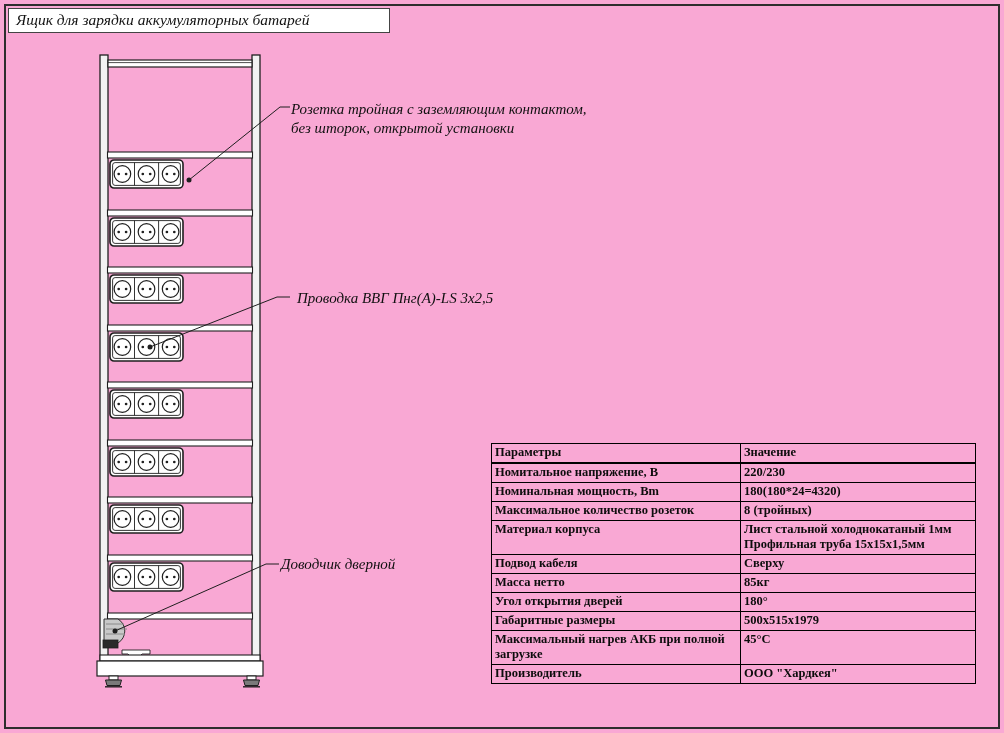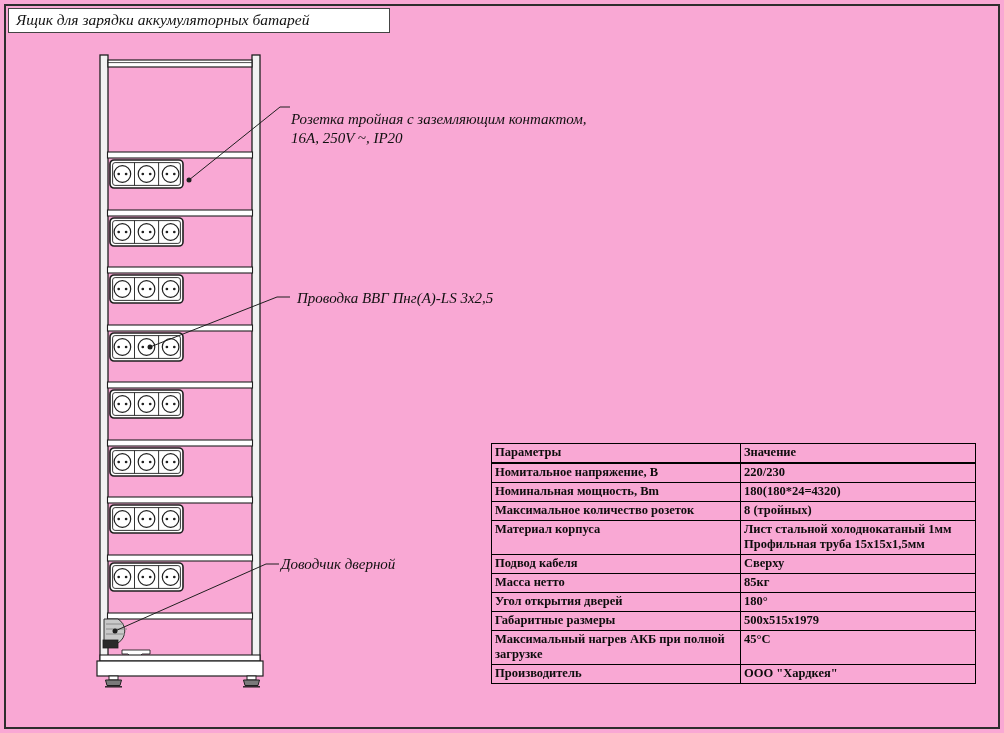--- a/index.html
+++ b/index.html
@@ -15,21 +15,21 @@
   .title-box{
     position:absolute;left:8px;top:8px;width:382px;height:25px;
     border:1px solid #444;box-sizing:border-box;background:#fff;
     font-style:italic;font-size:15.5px;line-height:22px;padding-left:7px;
     white-space:nowrap;
   }
   .ann{
     position:absolute;font-style:italic;font-size:15px;line-height:19px;
     color:#101010;white-space:nowrap;
   }
-  .ann1{left:291px;top:110px;}
+  .ann1{left:291px;top:100px;}
   .ann2{left:297px;top:289px;}
   .ann3{left:281px;top:555px;text-align:right;}
   table.spec{
     position:absolute;left:491px;top:443px;width:484px;
     border-collapse:collapse;table-layout:fixed;
     font-size:12.5px;font-weight:700;line-height:15px;color:#0d0d0d;
   }
   table.spec td,table.spec th{
     border:1px solid #000;padding:1px 3px 2px 3px;vertical-align:top;
     text-align:left;overflow:hidden;
@@ -126,21 +126,21 @@
       <circle cx="115" cy="631" r="2.5" fill="#1f1f1f" stroke="none"></circle>
     </g>
   </svg>
 
   <div class="title-box">
     <span>Ящик для зарядки аккумуляторных батарей</span>
   </div>
 
   <div class="ann ann1">
     <div>Розетка тройная с заземляющим контактом,</div>
-    <div>16А, 250V ~, IP20</div>
+    <div>без шторок, открытой установки</div>
   </div>
   <div class="ann ann2">Проводка ВВГ Пнг(А)-LS 3х2,5</div>
   <div class="ann ann3">Доводчик дверной</div>
 
   <table class="spec">
     <colgroup>
         <col class="c1">
         <col class="c2">
       </colgroup>
     <tbody>

